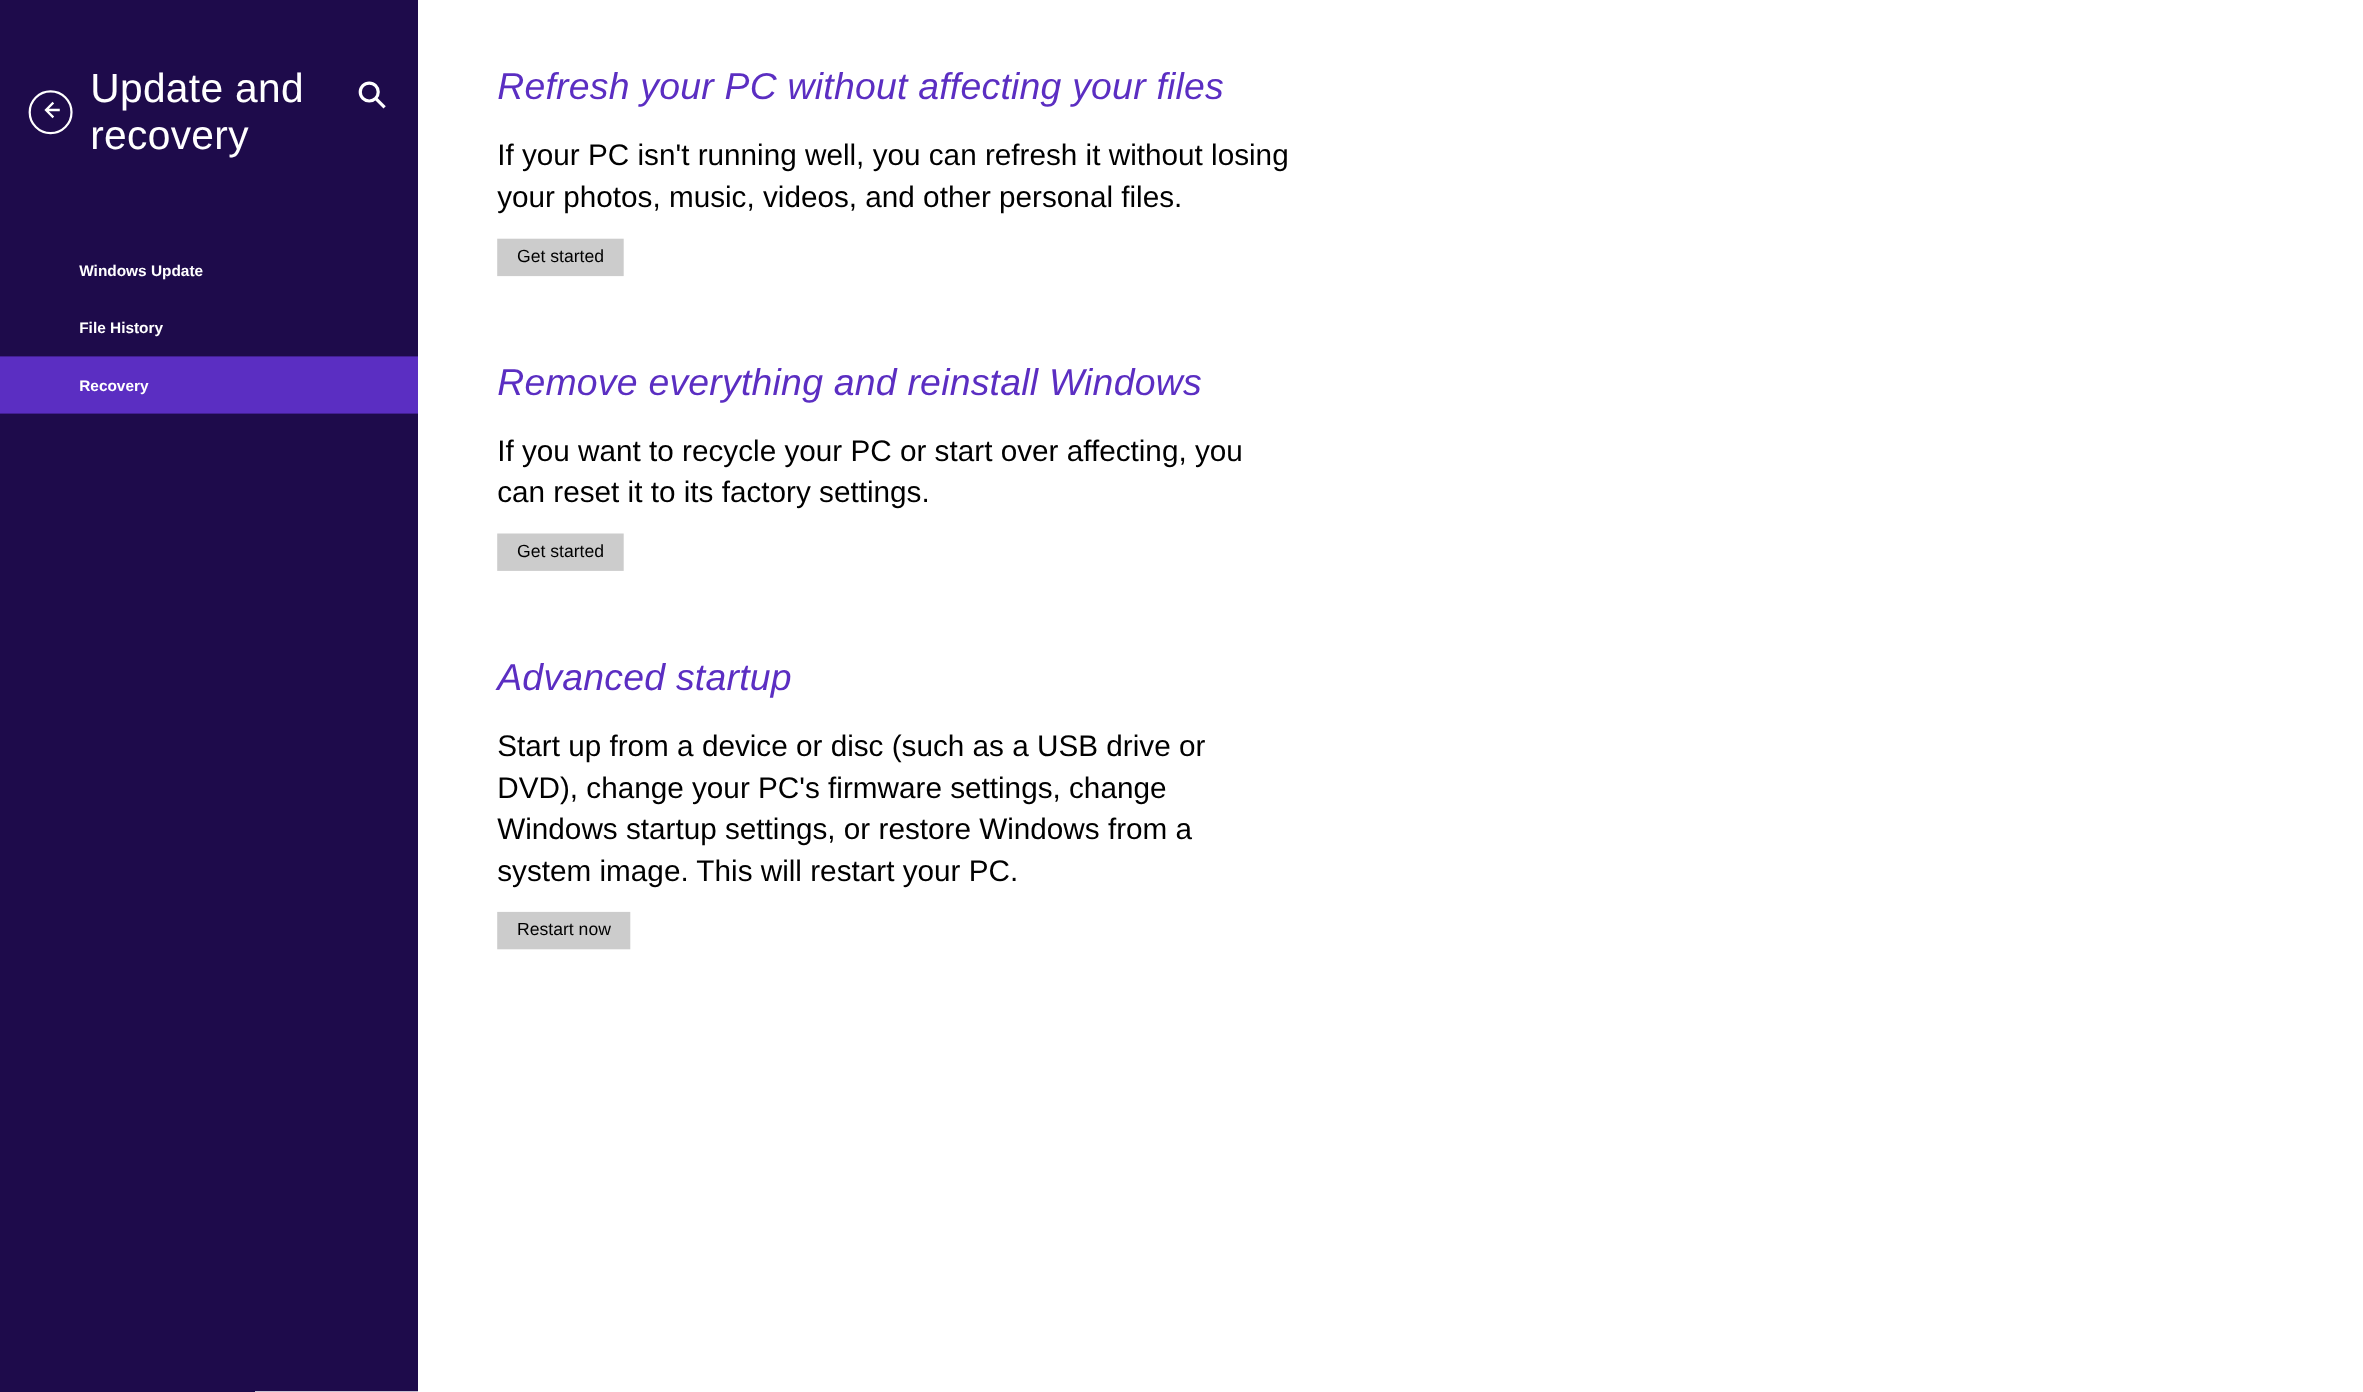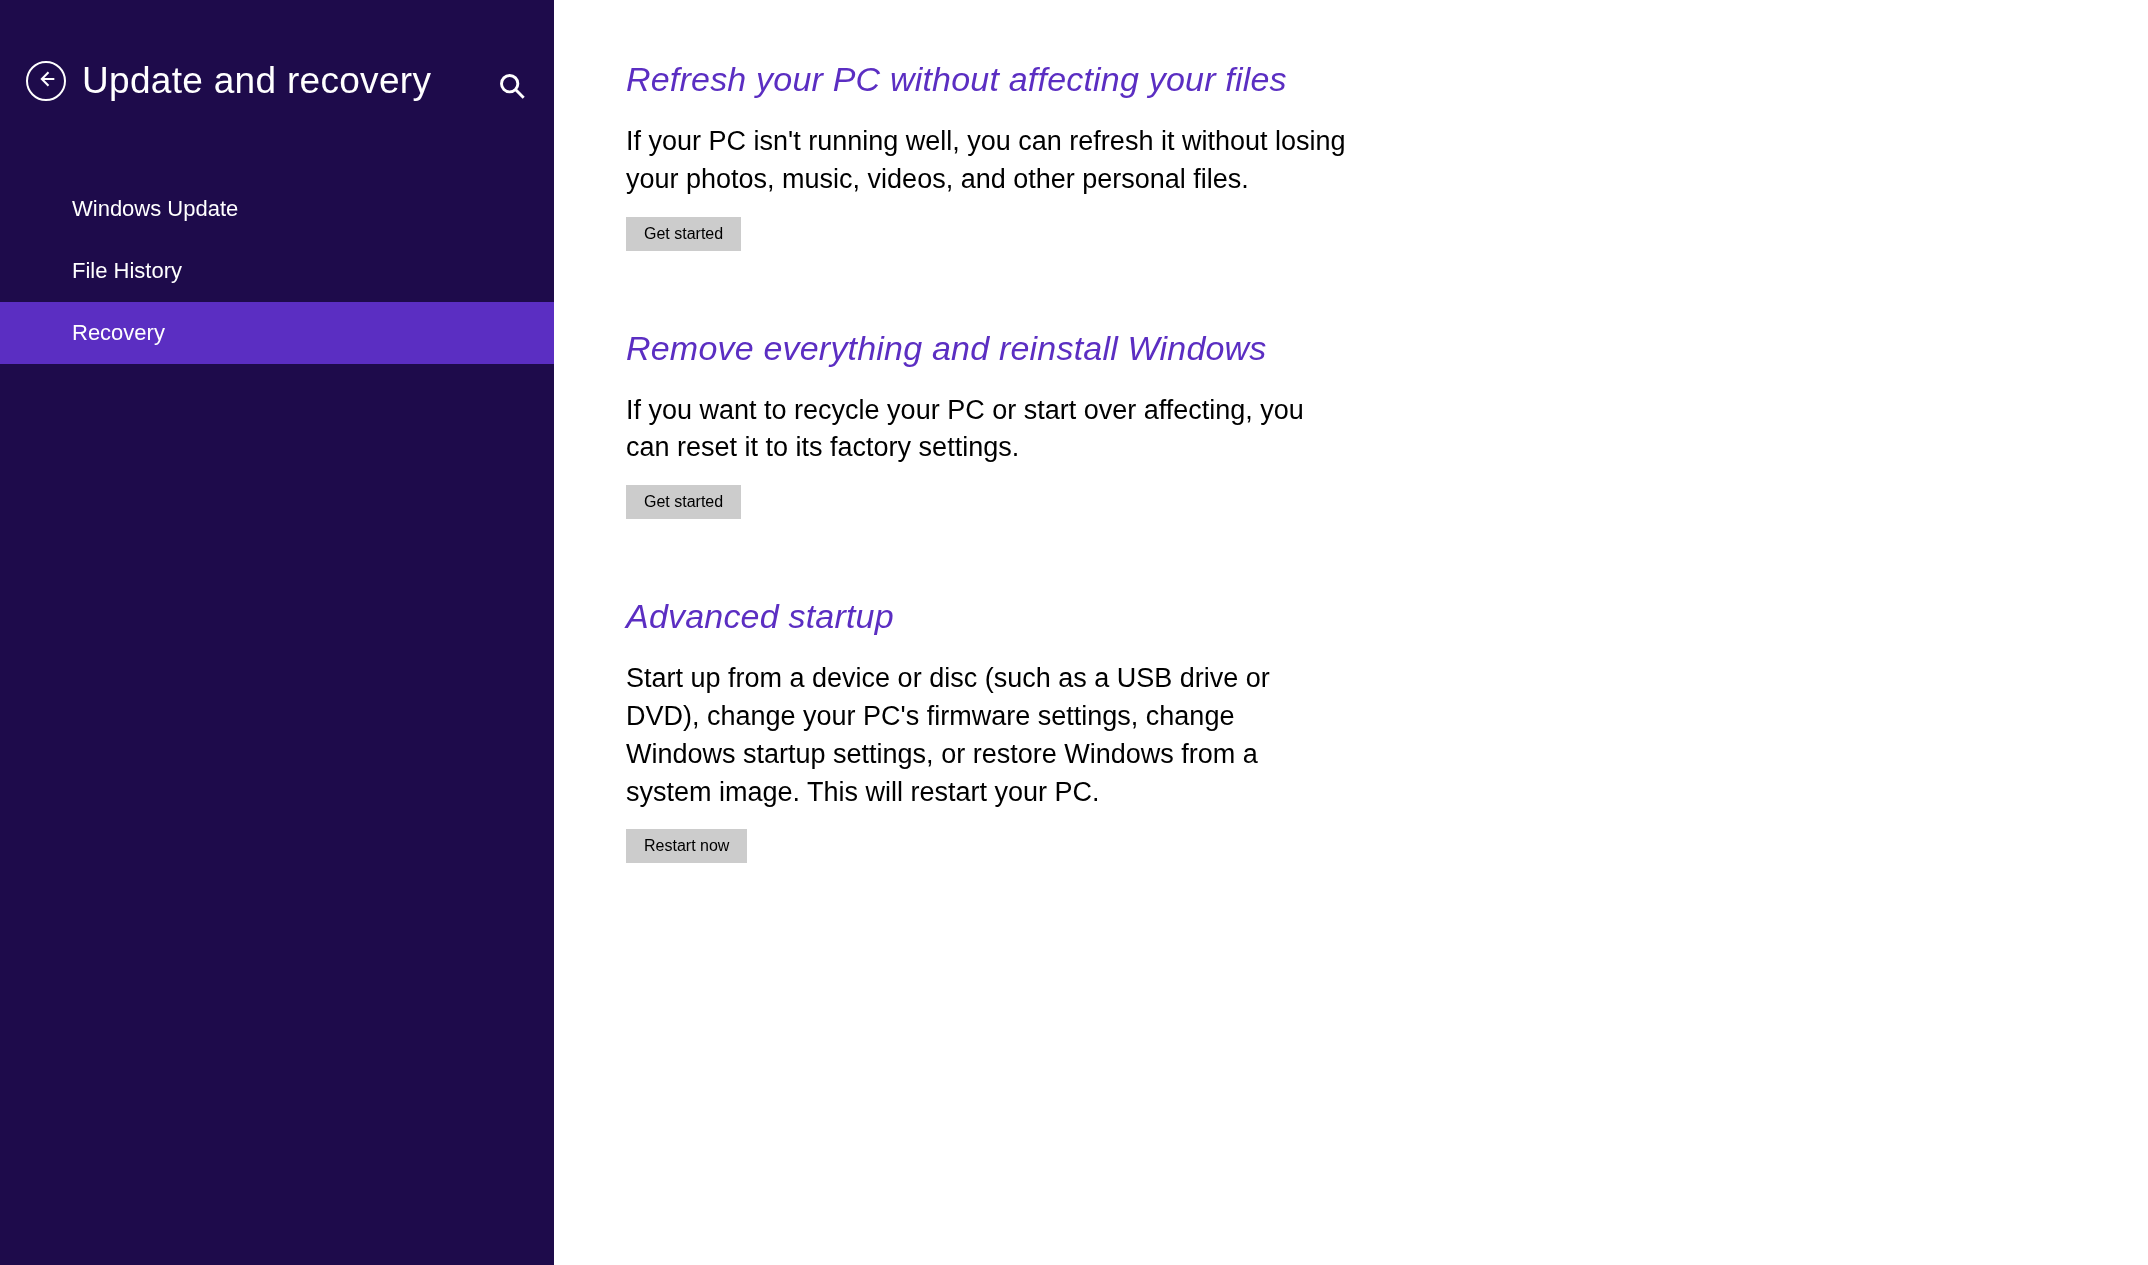--- a/index.html
+++ b/index.html
@@ -9,21 +9,21 @@
     }
     body {
       font-family: "Segoe UI", "Segoe UI Light", Tahoma, Geneva, Verdana, sans-serif;
       background: #ffffff;
       width: 2148px;
       height: 1265px;
       overflow: hidden;
       display: flex;
     }
     .sidebar {
-      width: 554px;
+      width: 380px;
       background: #1e0b4b;
       color: #ffffff;
       height: 100%;
       display: flex;
       flex-direction: column;
     }
     .sidebar-header {
       display: flex;
       align-items: center;
       padding: 60px 50px 40px 26px;
@@ -67,22 +67,22 @@
       height: 100%;
       fill: none;
       stroke: #ffffff;
       stroke-width: 2.5;
     }
     .sidebar-nav {
       margin-top: 36px;
     }
     .sidebar-item {
       padding: 18px 0 18px 72px;
-      font-size: 22px;
-      font-weight: 400;
+      font-size: 14px;
+      font-weight: 700;
       cursor: pointer;
       color: #ffffff;
     }
     .sidebar-item.active {
       background: #5b2ec2;
     }
     .main {
       flex: 1;
       padding: 60px 140px 60px 72px;
       overflow-y: auto;

